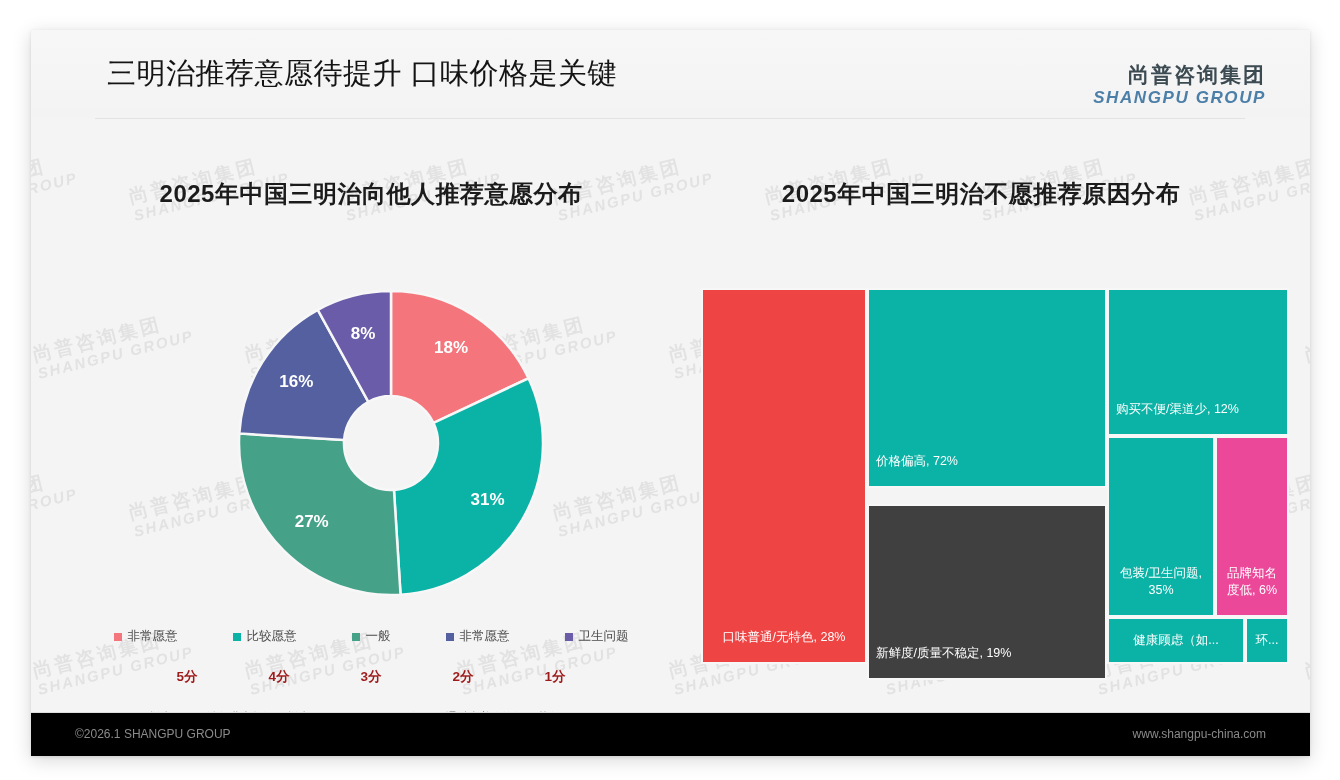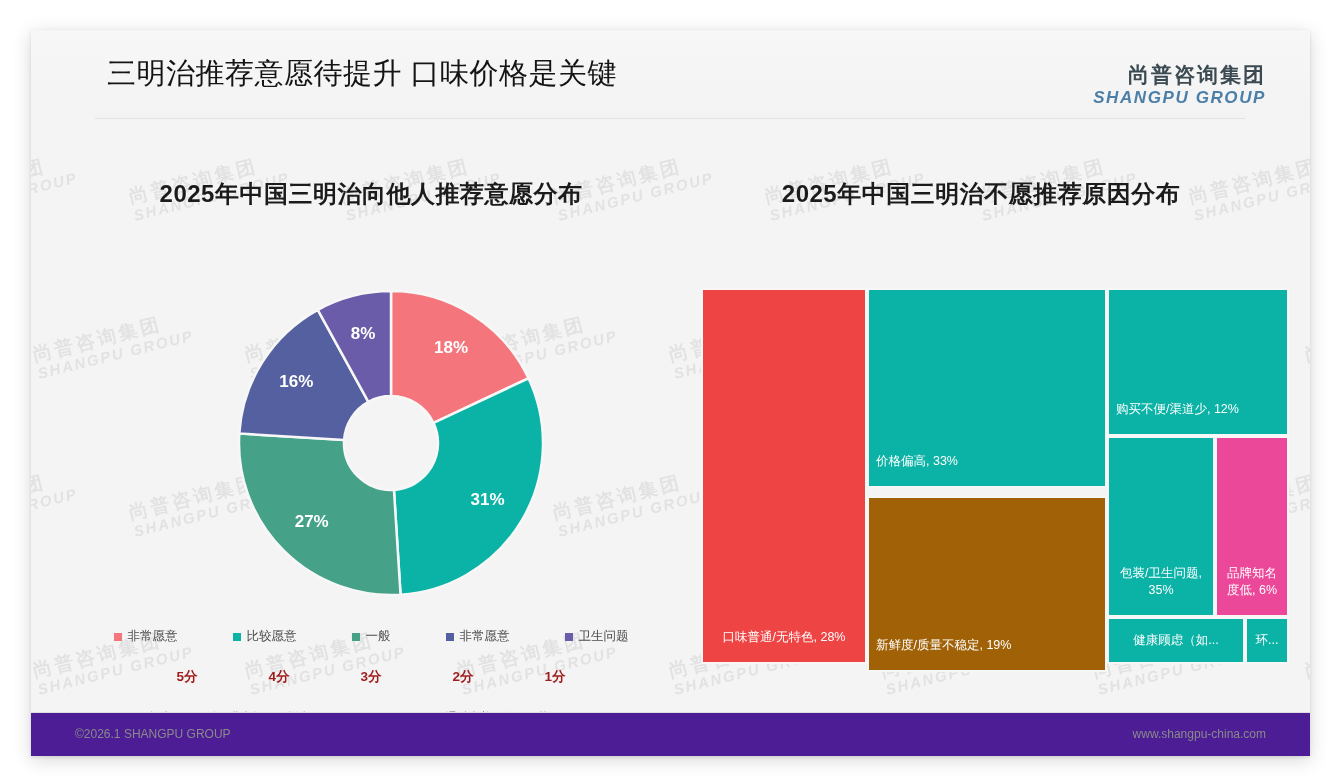--- a/index.html
+++ b/index.html
@@ -241,21 +241,21 @@
     height: 1px;
     background: #dedede;
     z-index: 5;
   }
   #footer {
     position: absolute;
     left: 0;
     top: 683px;
     width: 1279px;
     height: 43px;
-    background: #4c1d95;
+    background: #000000;
     z-index: 5;
   }
   #footer-left {
     position: absolute;
     left: 44px;
     top: 14px;
     font-size: 12px;
     color: #8a8a8a;
   }
   #footer-right {
@@ -475,23 +475,23 @@
       <div id="footnote">样本：三明治行业市场调研样本量N=1355，于2025年11月通过尚普咨询调研获得</div>
     </div>
 
     <div class="panel" id="panel-right">
       <div class="panel-title">2025年中国三明治不愿推荐原因分布</div>
       <div id="treemap">
           <div class="tm-cell" style="left: 0px; top: 0px; width: 166px; height: 376px; background: #ef4444;">
             <div class="tm-label center">口味普通/无特色, 28%</div>
           </div>
           <div class="tm-cell" style="left: 166px; top: 0px; width: 240px; height: 200px; background: rgb(11, 179, 166);">
-            <div class="tm-label">价格偏高, 33%</div>
-          </div>
-          <div class="tm-cell" style="left: 166px; top: 208px; width: 240px; height: 176px; background: #a16207;">
+            <div class="tm-label">价格偏高, 72%</div>
+          </div>
+          <div class="tm-cell" style="left: 166px; top: 216px; width: 240px; height: 176px; background: #404040;">
             <div class="tm-label">新鲜度/质量不稳定, 19%</div>
           </div>
           <div class="tm-cell" style="left: 406px; top: 0px; width: 182px; height: 148px; background: rgb(11, 179, 166);">
             <div class="tm-label">购买不便/渠道少, 12%</div>
           </div>
           <div class="tm-cell" style="left: 406px; top: 148px; width: 108px; height: 181px; background: rgb(11, 179, 166);">
             <div class="tm-label center">包装/卫生问题, 35%</div>
           </div>
           <div class="tm-cell" style="left: 514px; top: 148px; width: 74px; height: 181px; background: #ec4899;">
             <div class="tm-label center">品牌知名度低, 6%</div>

